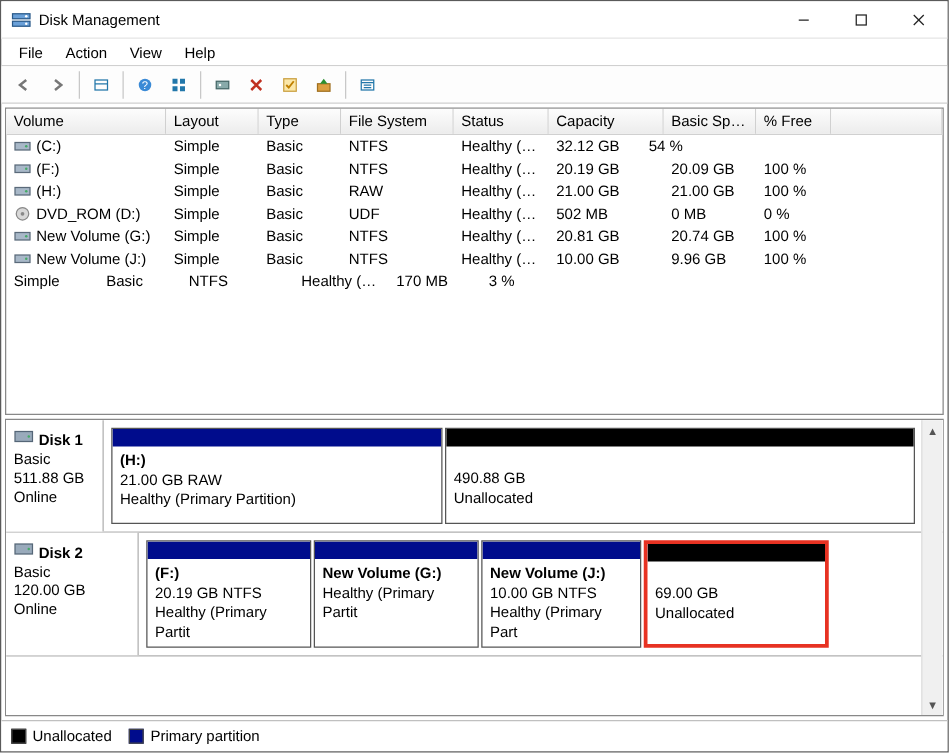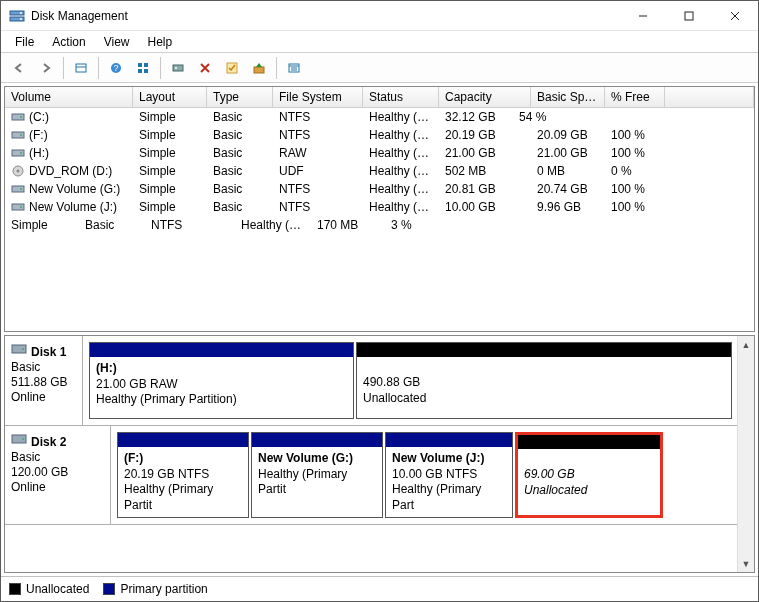--- a/index.html
+++ b/index.html
@@ -148,21 +148,21 @@
   .pc-blue { background:#000c8c; }
   .pc-black { background:#000; }
   .part-body {
     flex:1;
     padding:4px 6px;
     line-height:1.3;
     font-size:12px;
     overflow:hidden;
   }
   .part-title { font-weight:bold; }
-  .highlight-red { border:3px solid #e73222 !important;font-style:italic; }
+  .highlight-red { border:3px solid #e73222 !important; }
 
   
   .legend {
     height:25px;
     border-top:1px solid #c0c0c0;
     display:flex;
     align-items:center;
     padding:0 8px;
     gap:14px;
     background:#fff;

